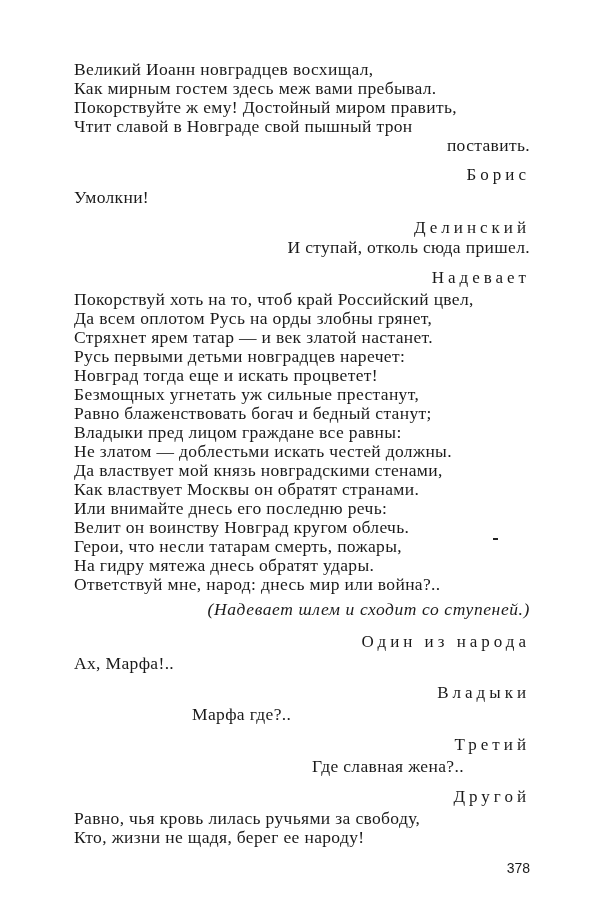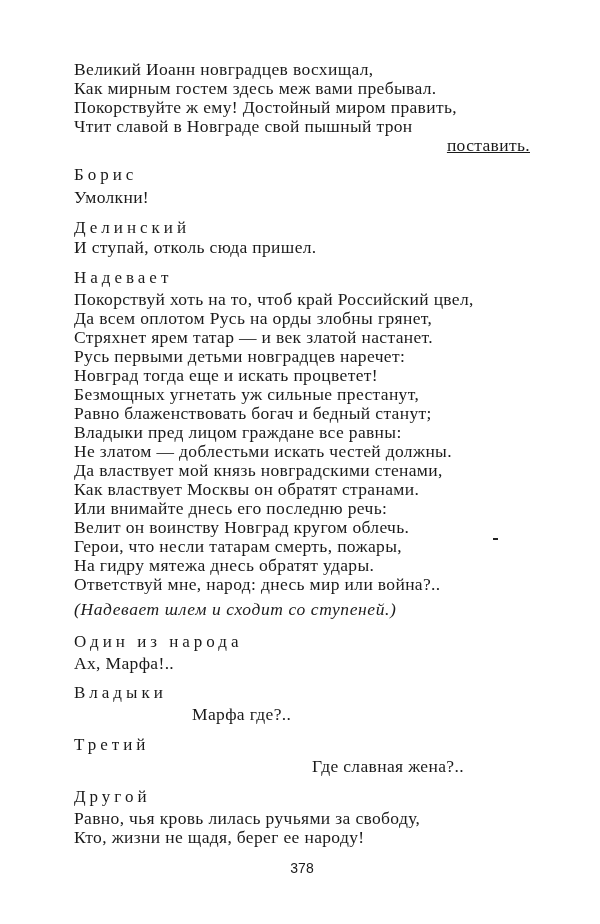--- a/index.html
+++ b/index.html
@@ -6,26 +6,26 @@
   body {
     width: 600px; height: 924px; position: relative; overflow: hidden;
     font-family: "Liberation Serif", "DejaVu Serif", serif;
     color: #1a1a1a;
   }
   .page { position: absolute; left: 74px; top: 0; width: 456px; }
   .ln {
     position: absolute; left: 0; white-space: nowrap;
     font-size: 17.5px; line-height: 19px; letter-spacing: 0.35px; text-align: right;
   }
-  .right { left: auto; right: 0; text-decoration: underline; }
-  .center { left: 0; right: 0; text-align: left; }
+  .right { left: auto; right: 0; }
+  .center { left: 0; right: 0; text-align: right; }
   .speaker { letter-spacing: 4px; font-size: 17px; }
   .stage { font-style: italic; letter-spacing: 0.6px; }
   .pnum {
-    position: absolute; left: 0; right: 0; text-align: center;
+    position: absolute; left: 0; right: 0; text-align: right;
     font-family: "Liberation Sans", "DejaVu Sans", sans-serif;
     font-size: 14px;
   }
   .mark { position: absolute; width: 5px; height: 2px; background: #222; left: 493px; top: 538px; }
 </style>
 </head>
 <body>
 
 <div class="page">
 

